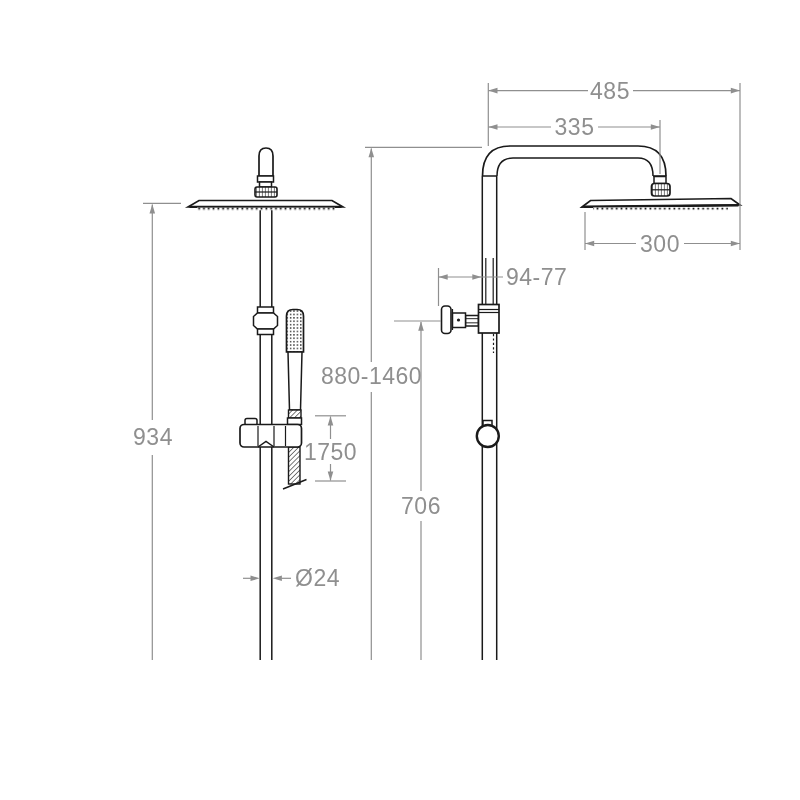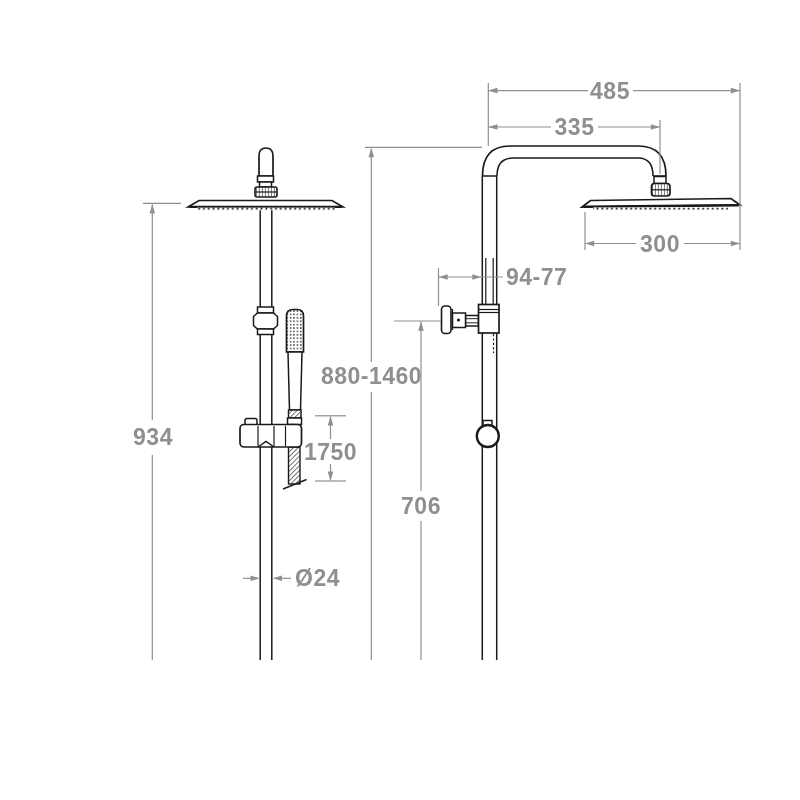--- a/index.html
+++ b/index.html
@@ -1,16 +1,16 @@
 <!DOCTYPE html>
 <html><head>
 <meta charset="utf-8">
 <style>
   html,body{margin:0;padding:0;background:#ffffff;}
-  .stage{width:800px;height:660px;background:#fff;position:relative;font-family:"Liberation Sans",sans-serif;font-weight:bold;}
+  .stage{width:800px;height:660px;background:#fff;position:relative;font-family:"Liberation Sans",sans-serif;}
   svg{display:block;}
   .ln{stroke:#1a1a1a;fill:none;stroke-linecap:butt;}
   .wh{fill:#ffffff;stroke:#1a1a1a;}
   .s12{stroke-width:1.2;} .s15{stroke-width:1.5;} .s17{stroke-width:1.7;}
   .s2{stroke-width:2;} .s24{stroke-width:2.4;}
   .dim{stroke:#8f8f8f;stroke-width:1.2;fill:none;}
   .dim-arrow{fill:#8f8f8f;stroke:none;}
   .dim-text{font-family:"Liberation Sans",sans-serif;font-size:23px;fill:#8f8f8f;letter-spacing:0.5px;}
   .blk{fill:#1a1a1a;stroke:none;}
 </style>

